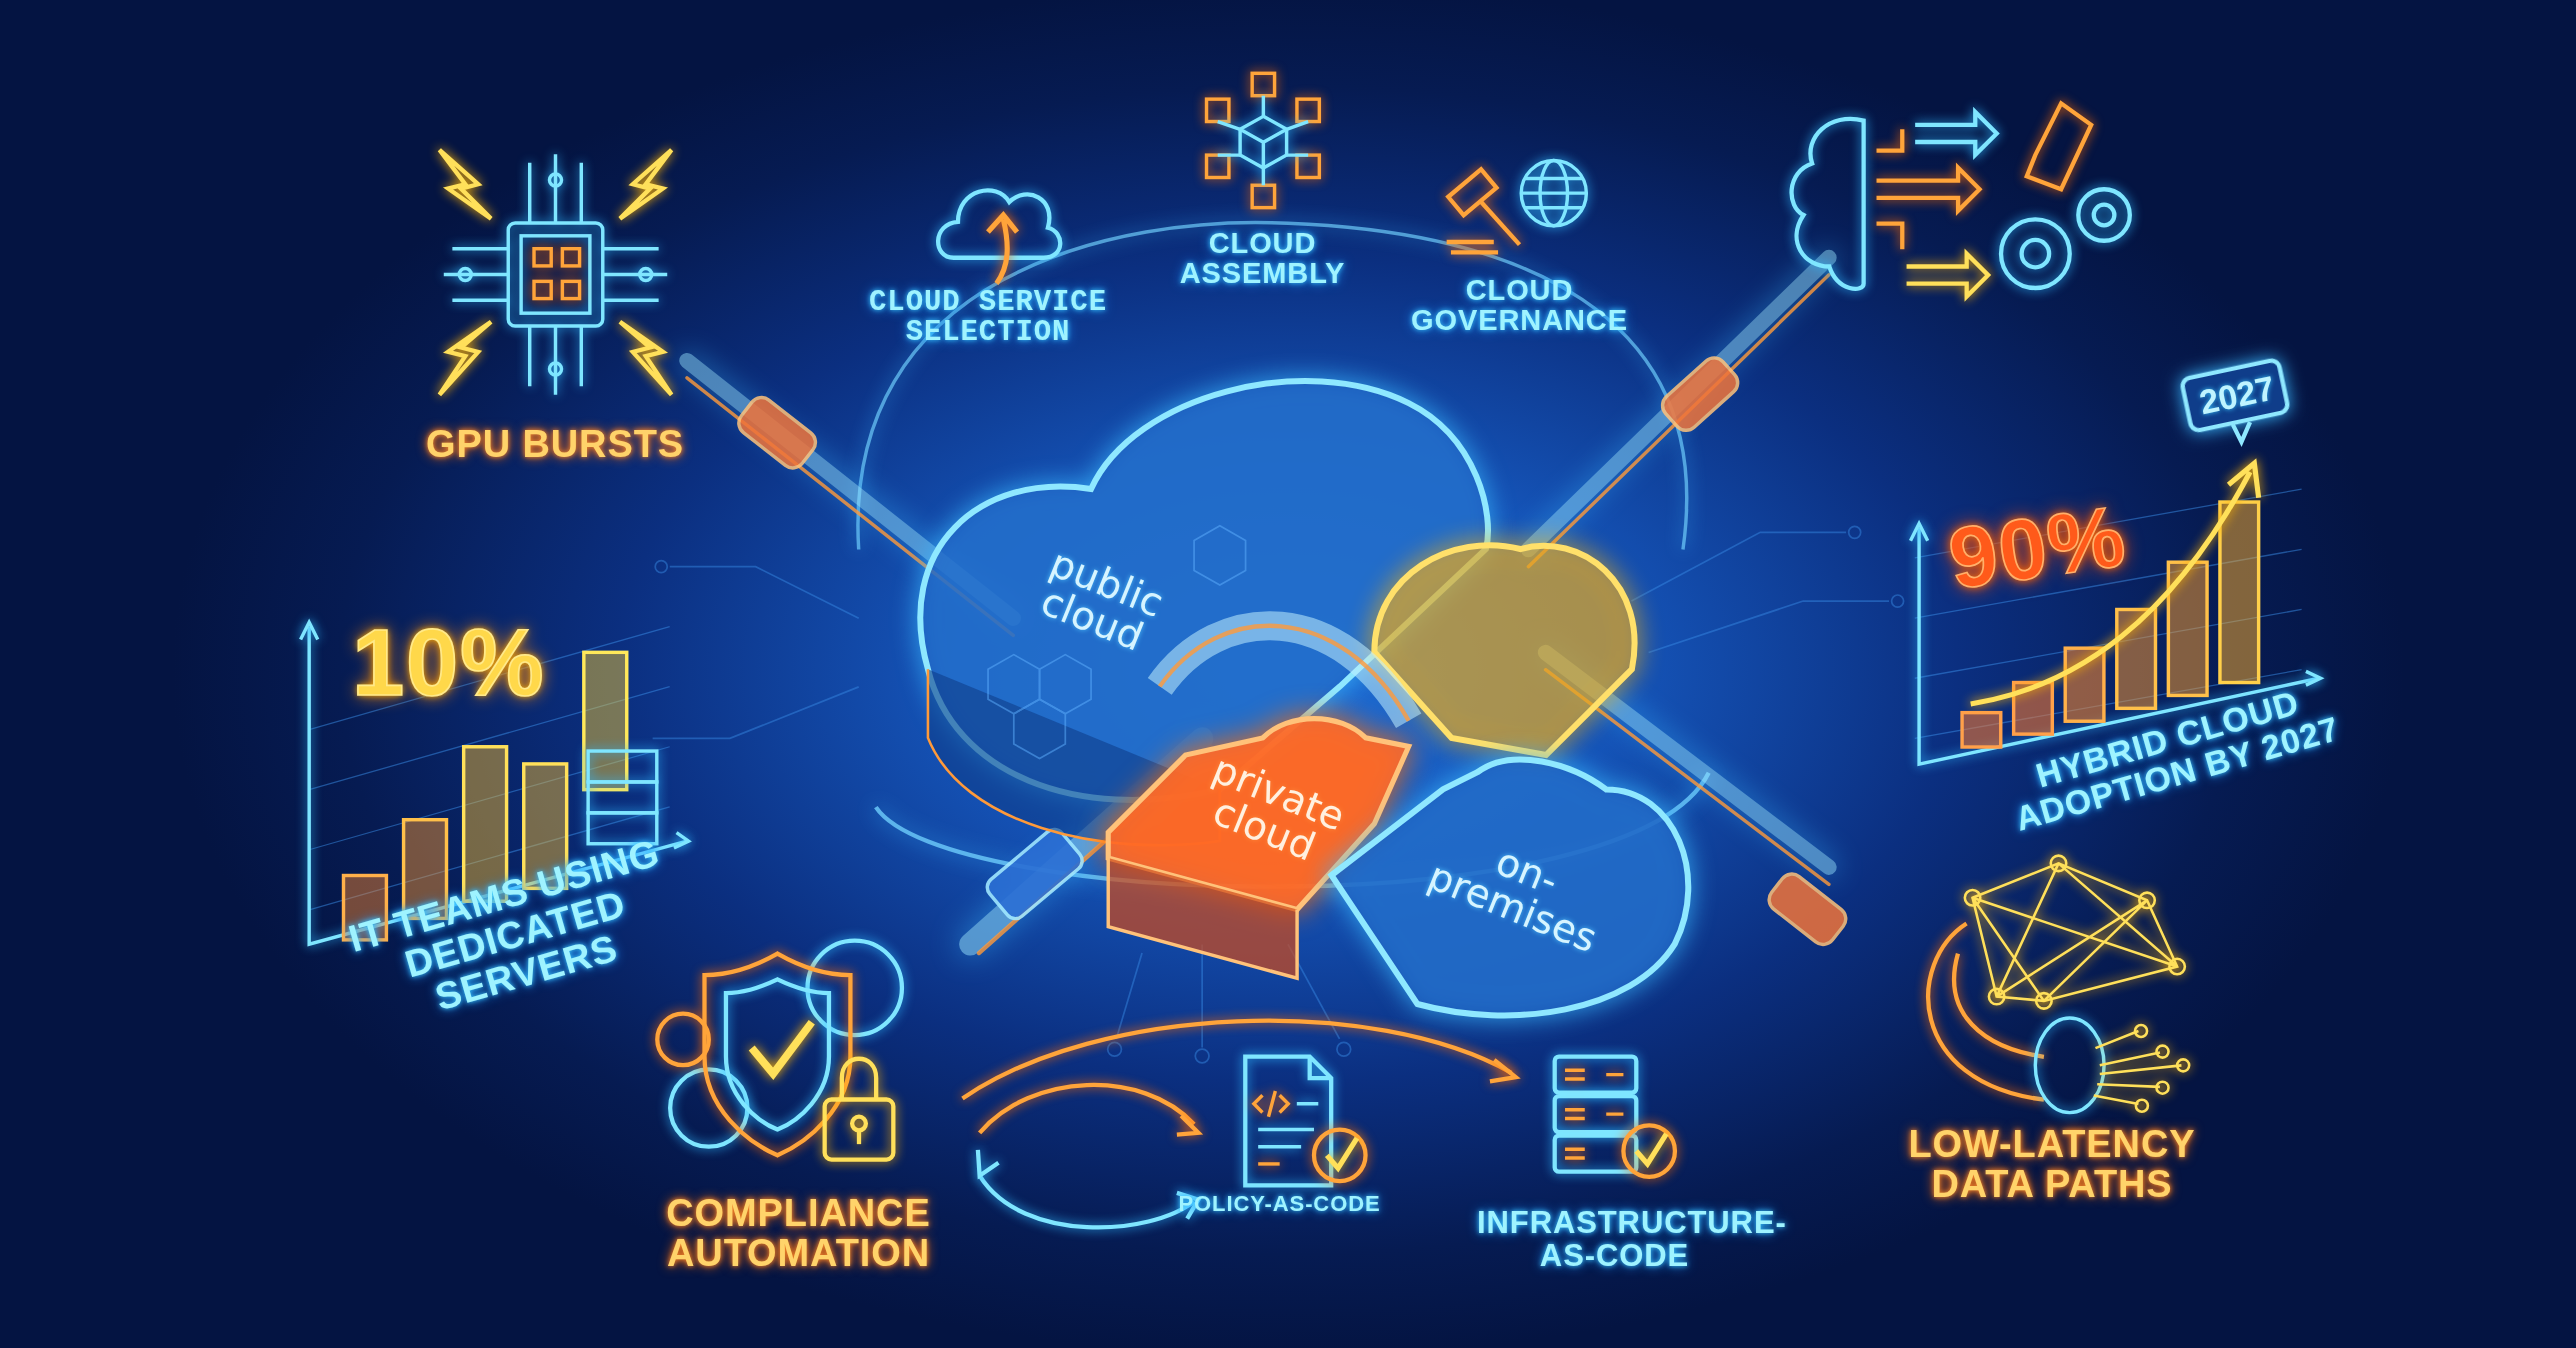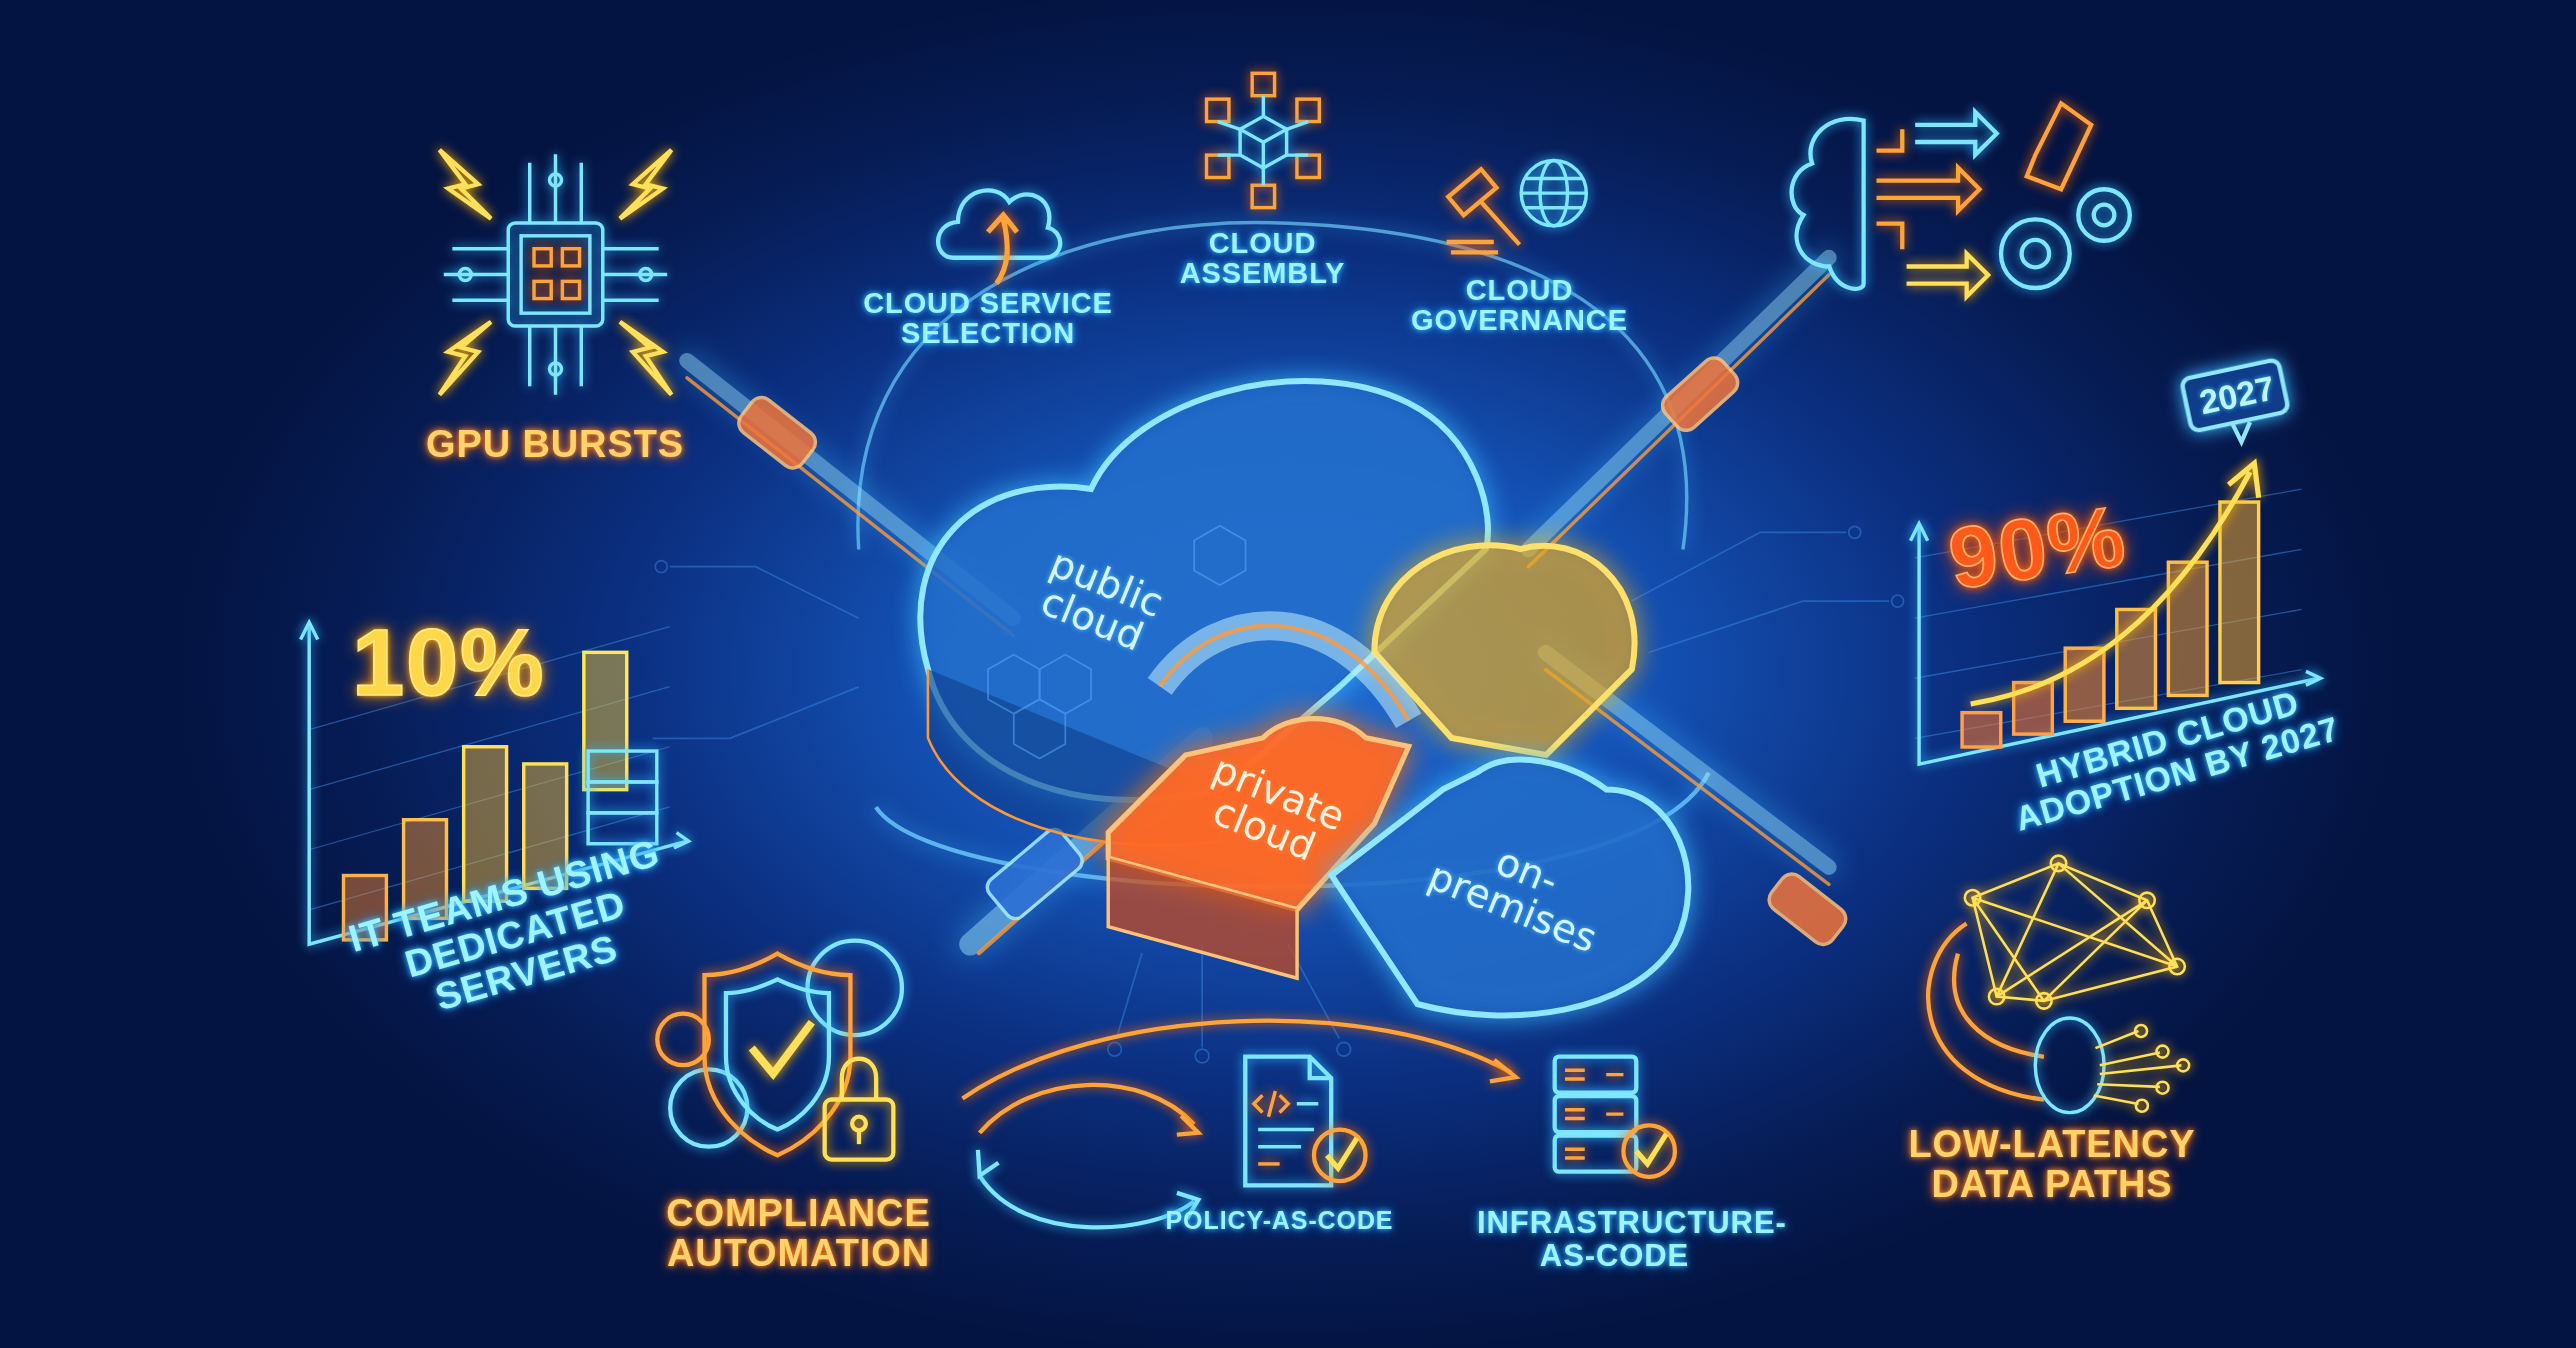--- a/index.html
+++ b/index.html
@@ -96,21 +96,21 @@
     <div>on-</div>
     <div>premises</div>
   </div>
 </div>
 
 <div class="abs" style="left:859px;top:155px;width:258px;height:206px;">
   <svg class="abs" style="left:69px;top:0" width="137" height="137" viewBox="0 0 160 160">
     <path class="neon-c" stroke-width="5" d="M30 120 C 5 120, 5 80, 35 78 C 35 40, 80 30, 95 55 C 115 35, 150 50, 140 85 C 160 90, 160 120, 135 120 Z"></path>
     <path class="neon-o" stroke-width="6" d="M80 150 C 95 130, 95 105, 88 75 M70 90 L88 70 L104 90"></path>
   </svg>
-  <div class="lbl cyan med" style="left:0;top:133px;width:258px;">
+  <div class="lbl cyan med" style="left:0;top:133px;width:258px;font-family:Liberation Mono, monospace;">
     <div>Cloud Service</div>
     <div>Selection</div>
   </div>
 </div>
 
 <div class="abs" style="left:1151px;top:69px;width:223px;height:240px;">
   <svg class="abs" style="left:34px;top:0" width="155" height="155" viewBox="0 0 180 180">
     <g class="neon-o" stroke-width="4">
       <rect x="78" y="5" width="26" height="26"></rect>
         <rect x="130" y="35" width="26" height="26"></rect>
@@ -319,21 +319,21 @@
   <svg class="abs" style="left:86px;top:0" width="172" height="146" viewBox="0 0 200 170">
     <path class="neon-c" stroke-width="5" d="M20 10 L95 10 L120 35 L120 160 L20 160 Z M95 10 L95 35 L120 35"></path>
     <path class="neon-o" stroke-width="4" d="M40 55 L30 65 L40 75 M60 55 L70 65 L60 75 M55 50 L47 80"></path>
     <g class="neon-c" stroke-width="4">
         <path d="M80 65 L105 65 M35 95 L100 95 M35 115 L85 115"></path>
       </g>
     <path class="neon-o" stroke-width="4" d="M35 135 L60 135"></path>
     <circle class="neon-o" stroke-width="5" cx="130" cy="125" r="30"></circle>
     <path class="neon-y" stroke-width="6" d="M115 125 L128 140 L150 105"></path>
   </svg>
-  <div class="lbl cyan med" style="left:0;top:159px;width:275px;font-size:25px;">Policy-as-Code</div>
+  <div class="lbl cyan med" style="left:0;top:144px;width:275px;font-size:22px;">Policy-as-Code</div>
 </div>
 
 <div class="abs" style="left:1477px;top:1048px;width:275px;height:249px;">
   <svg class="abs" style="left:69px;top:0" width="172" height="146" viewBox="0 0 200 170">
     <g class="neon-c" stroke-width="5">
       <rect x="10" y="10" width="95" height="42" rx="5"></rect>
         <rect x="10" y="56" width="95" height="42" rx="5"></rect>
         <rect x="10" y="102" width="95" height="42" rx="5"></rect>
     </g>
     <g class="neon-o" stroke-width="4">

